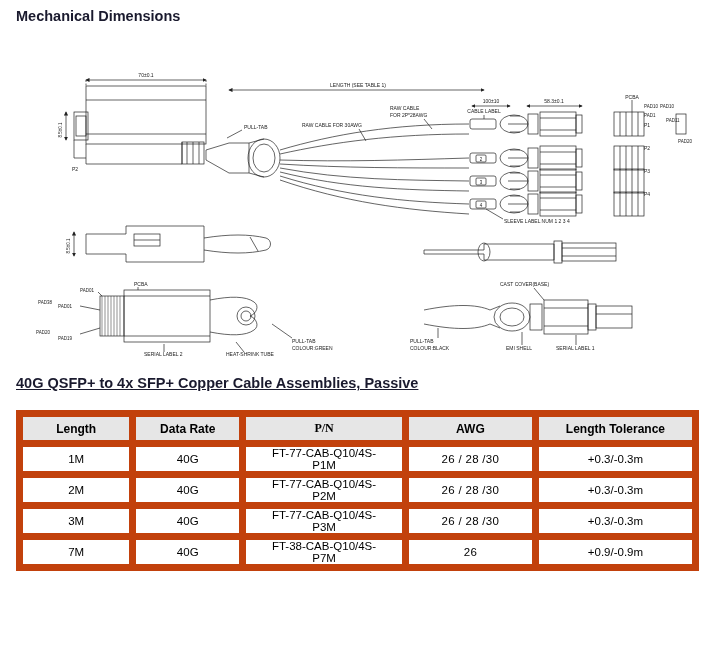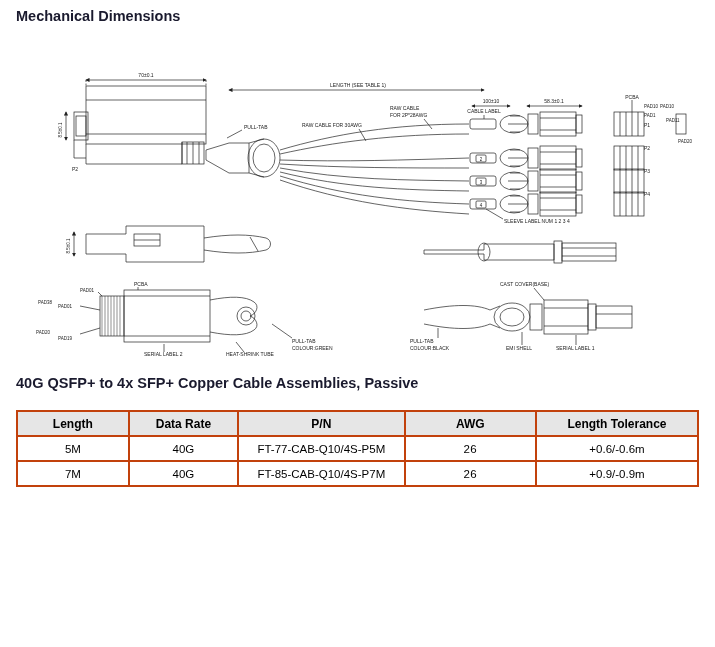--- a/index.html
+++ b/index.html
@@ -21,21 +21,21 @@
     height: 647px;
   }
   .section-title {
     font-size: 14.5px;
     font-weight: bold;
     color: #1a1a2e;
     position: absolute;
     left: 16px;
   }
   #mech-title { top: 8px; text-align: center; }
-  #table-title { top: 375px; font-size: 14.5px; }
+  #table-title { top: 375px; font-size: 14.5px; text-decoration: underline; }
 
   
   .drawing {
     position: absolute;
     left: 14px;
     top: 38px;
     width: 688px;
     height: 325px;
   }
   .drawing svg { display: block; }
@@ -43,34 +43,34 @@
   
   .spec-table {
     position: absolute;
     left: 16px;
     top: 410px;
     border-collapse: collapse;
     width: 683px;
     font-size: 11.5px;
   }
   .spec-table th, .spec-table td {
-    border: 2px solid #c2410c;
+    border: 7px solid #c2410c;
     text-align: center;
     height: 23px;
     padding: 0 18px;
     font-size: 11.5px;
   }
   .spec-table th {
     background: #e6e6e6;
     font-weight: bold;
     font-size: 12px;
   }
   .col-len   { width: 98px; }
   .col-rate  { width: 104px; }
-  .col-pn    { width: 190px; }
+  .col-pn    { width: 190px; font-family: Liberation Serif, serif; }
   .col-awg   { width: 140px; }
   .col-tol   { width: 173px; }
   .awg-cell { letter-spacing: 0.3px; }
 </style>
 </head>
 <body>
 
 <div class="page">
 
   <div class="section-title" id="mech-title">Mechanical Dimensions</div>
@@ -309,29 +309,43 @@
       <tr>
         <th class="col-len">Length</th>
         <th class="col-rate">Data Rate</th>
         <th class="col-pn">P/N</th>
         <th class="col-awg">AWG</th>
         <th class="col-tol">Length Tolerance</th>
       </tr>
     </thead>
     <tbody>
       <tr>
-        <td>5M</td>
+        <td>1M</td>
         <td>40G</td>
-        <td>FT-77-CAB-Q10/4S-P5M</td>
-        <td class="awg-cell">26</td>
-        <td>+0.6/-0.6m</td>
+        <td>FT-77-CAB-Q10/4S-P1M</td>
+        <td class="awg-cell">26 / 28   /30</td>
+        <td>+0.3/-0.3m</td>
+      </tr>
+      <tr>
+        <td>2M</td>
+        <td>40G</td>
+        <td>FT-77-CAB-Q10/4S-P2M</td>
+        <td class="awg-cell">26 / 28   /30</td>
+        <td>+0.3/-0.3m</td>
+      </tr>
+      <tr>
+        <td>3M</td>
+        <td>40G</td>
+        <td>FT-77-CAB-Q10/4S-P3M</td>
+        <td class="awg-cell">26 / 28   /30</td>
+        <td>+0.3/-0.3m</td>
       </tr>
       <tr>
         <td>7M</td>
         <td>40G</td>
-        <td>FT-85-CAB-Q10/4S-P7M</td>
+        <td>FT-38-CAB-Q10/4S-P7M</td>
         <td class="awg-cell">26</td>
         <td>+0.9/-0.9m</td>
       </tr>
     </tbody>
   </table>
 
 </div>
 
 </body></html>

